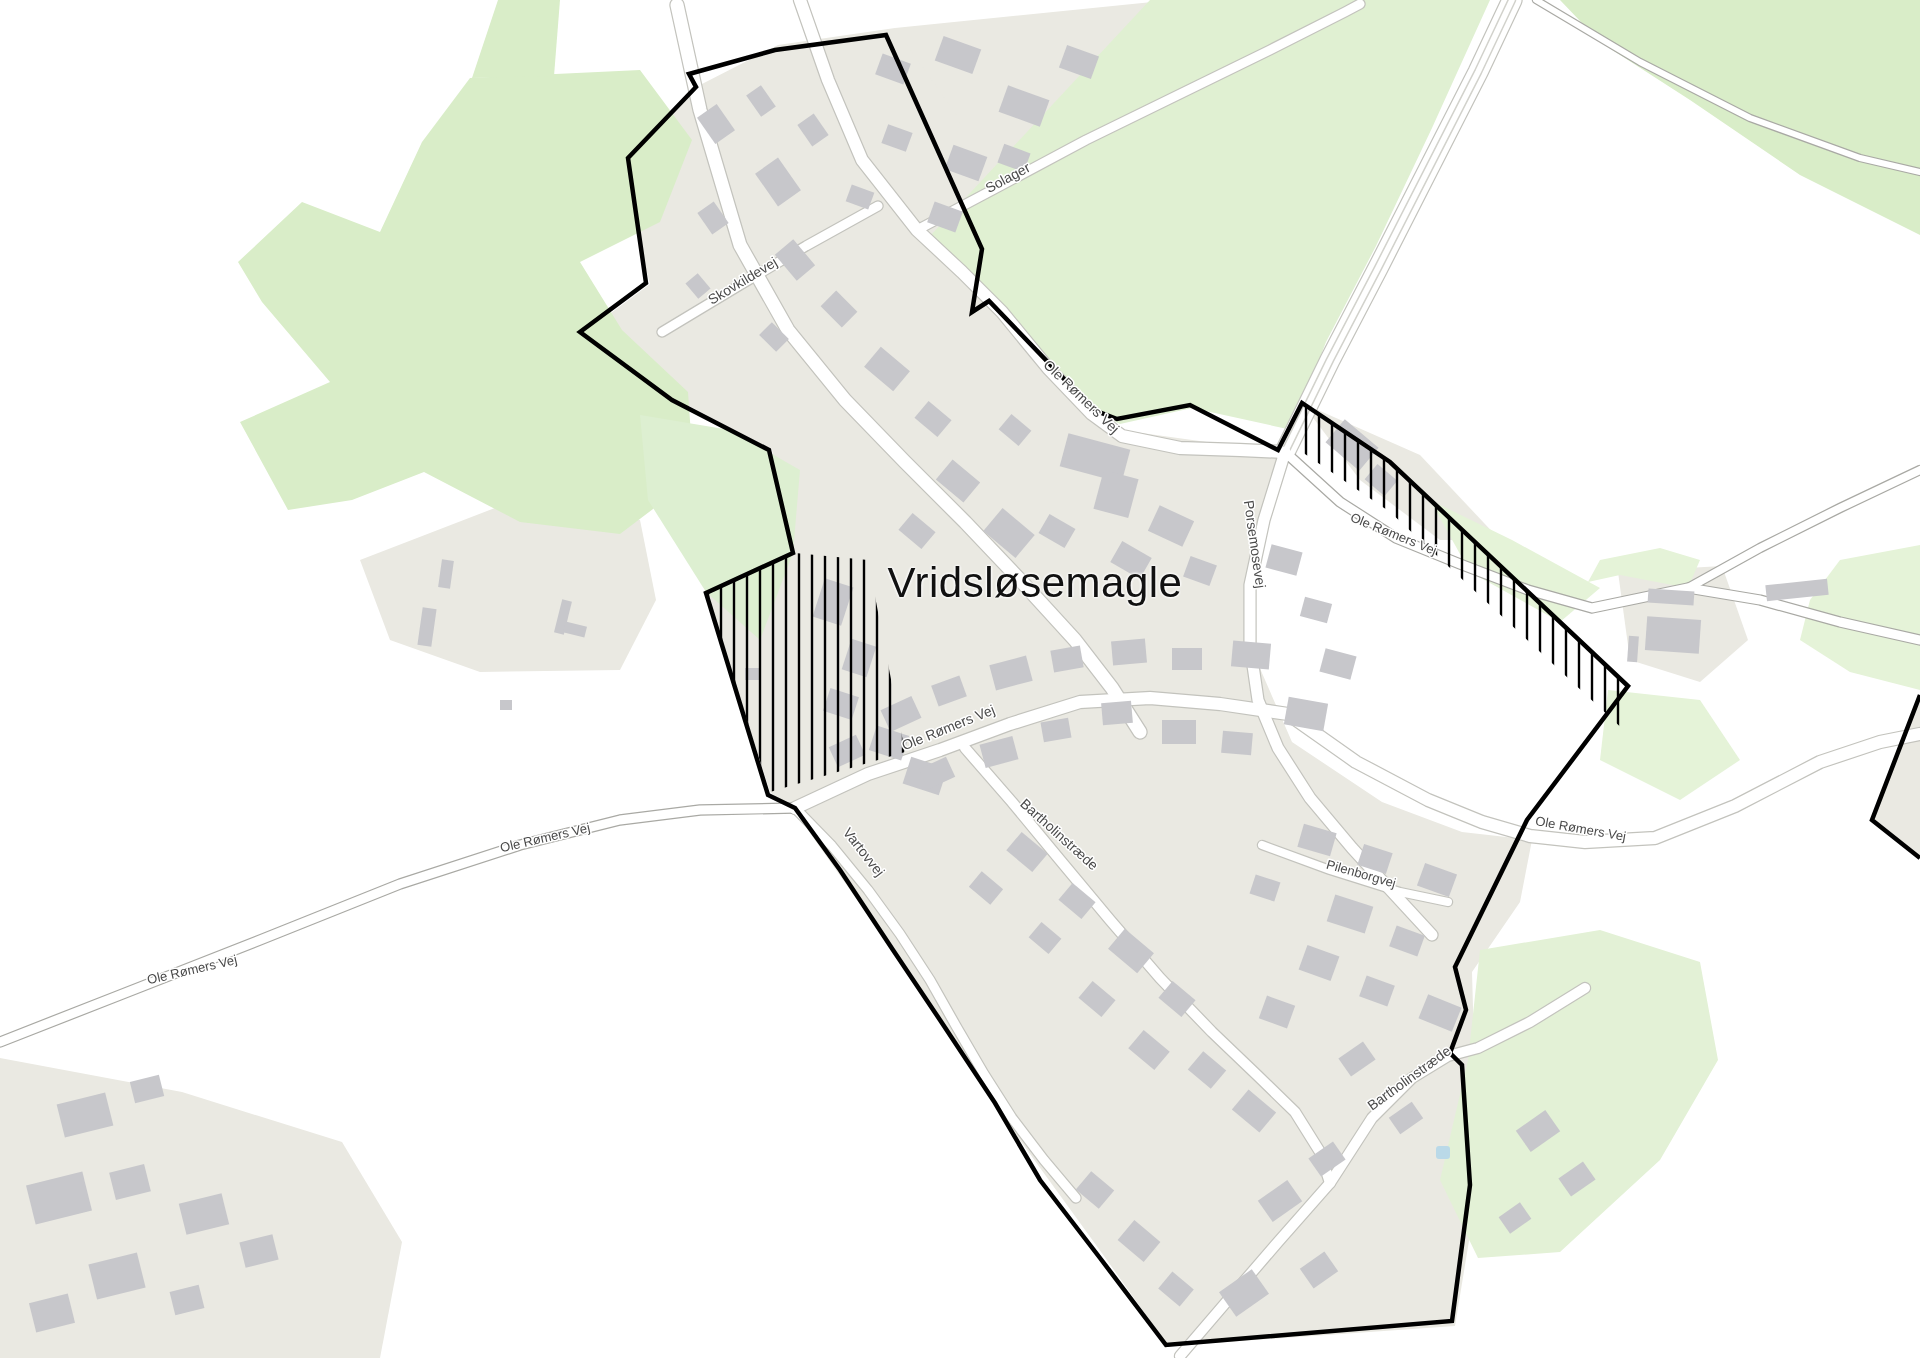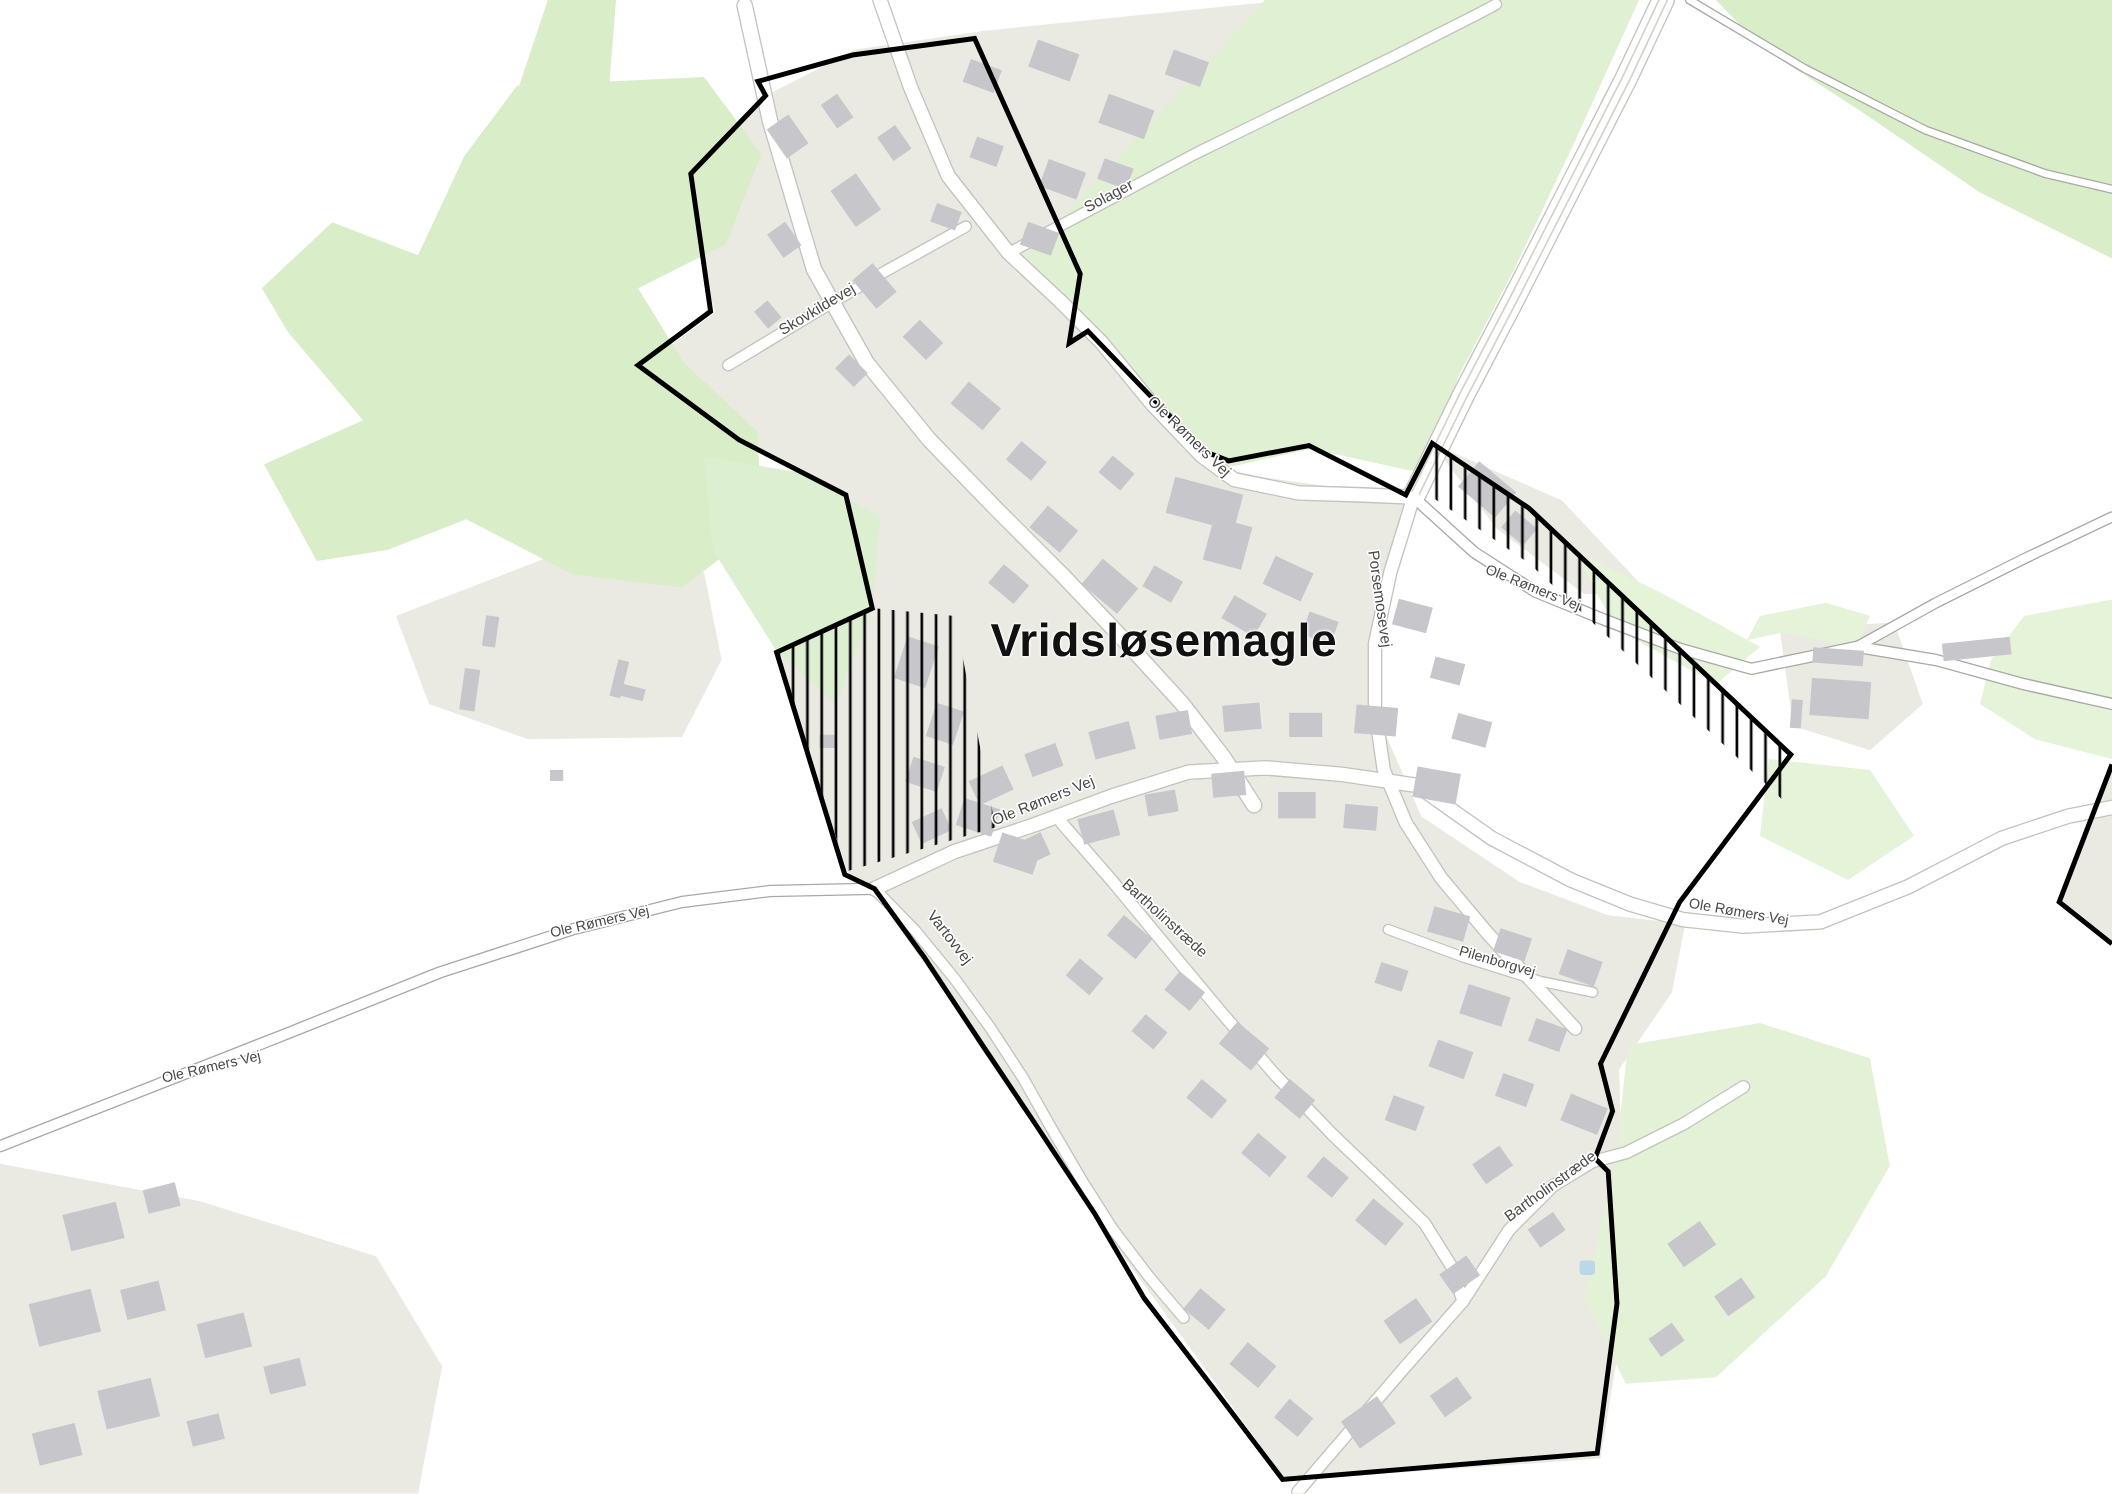--- a/index.html
+++ b/index.html
@@ -1,21 +1,21 @@
 <!DOCTYPE html>
 <html><head>
 <meta charset="utf-8">
 <style>
   html,body{margin:0;padding:0;background:#ffffff;}
   .stage{position:relative;width:1920px;height:1358px;overflow:hidden;background:#ffffff;
          font-family:"Liberation Sans",sans-serif;}
   .stage svg{position:absolute;left:0;top:0;width:100%;height:100%;display:block;}
-  .town-label{position:absolute;transform:translate(-50%,-55%);font-weight:bold;
+  .town-label{position:absolute;transform:translate(-50%,-55%);font-weight:normal;
               color:#111;white-space:nowrap;letter-spacing:0.5px;
-              text-shadow:0 0 3px #fff,0 0 3px #fff,0 0 3px #fff;margin-left:23px;}
+              text-shadow:0 0 3px #fff,0 0 3px #fff,0 0 3px #fff;}
 </style>
 </head>
 <body>
 
 <div class="stage">
   <svg id="map-svg" xmlns="http://www.w3.org/2000/svg" viewBox="0 0 1920 1358">
       <defs>
         <pattern id="hatchV" width="13" height="13" patternUnits="userSpaceOnUse">
           <line x1="6" y1="-1" x2="6" y2="14" stroke="#000000" stroke-width="2.4"></line>
         </pattern>

